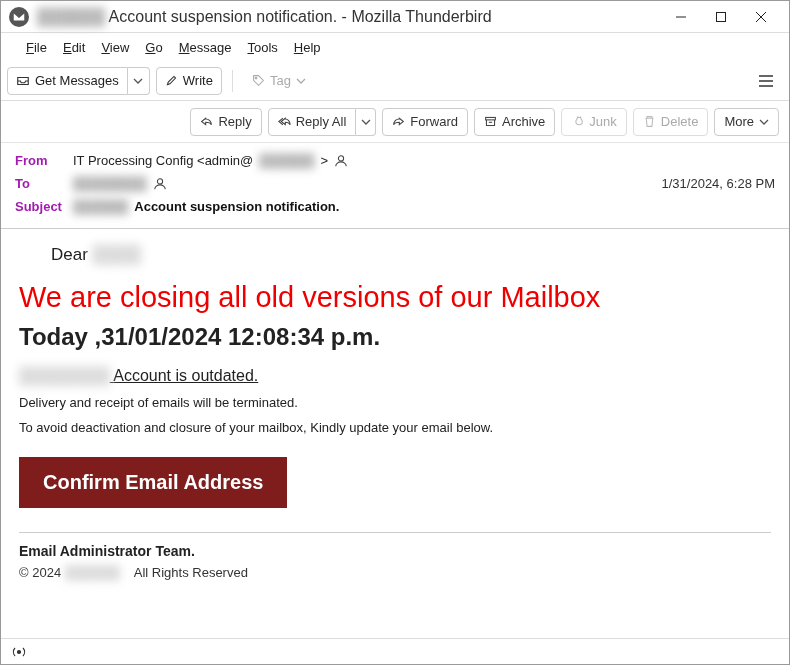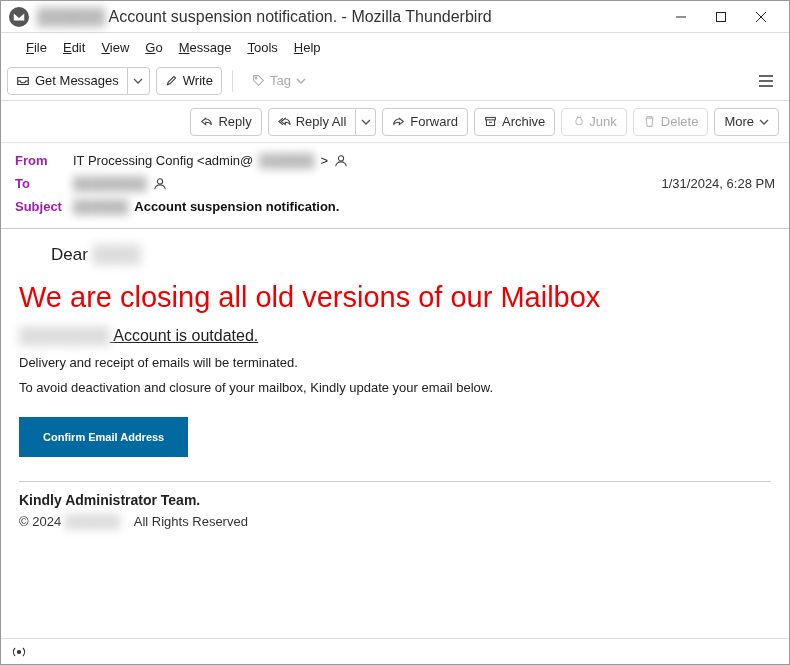--- a/index.html
+++ b/index.html
@@ -49,21 +49,21 @@
 
 
 .mailbody { flex: 1; padding: 16px 18px; overflow: auto; font-size: 15px; color: #222; }
 .mailbody .greet { font-weight: 400; font-size: 17px; margin-bottom: 14px; margin-left: 32px; }
 .mailbody .greet .blur { filter: blur(5px); background:#ddd; color:#ddd; border-radius:3px; }
 .mailbody .headline { color: #e00; font-size: 29px; line-height: 1.3; margin: 8px 0 6px 0; }
 .mailbody .dateline { color: #222; font-size: 24px; font-weight: 700; margin-bottom: 16px; }
 .mailbody .out { font-size: 16px; margin: 10px 0; text-decoration: underline; }
 .mailbody .out .blur { filter: blur(5px); background:#ddd; color:#ddd; border-radius:3px; text-decoration:underline; }
 .mailbody p { font-size: 13px; margin: 10px 0; }
-.cta { display:inline-block; background: #0369a1; color: #fff; font-size: 11px; font-weight: 600; padding: 14px 24px; margin: 12px 0 10px 0; cursor:pointer; }
+.cta { display:inline-block; background: #7f1d1d; color: #fff; font-size: 20px; font-weight: 600; padding: 14px 24px; margin: 12px 0 10px 0; cursor:pointer; }
 .mailbody hr { border: none; border-top: 1px solid #ccc; margin: 14px 0 10px 0; }
 .sig { font-weight: 700; font-size: 14px; }
 .copy { font-size: 13px; color: #333; margin-top: 6px; }
 .copy .blur { filter: blur(4px); background:#ddd; color:#ddd; border-radius:3px; }
 
 
 .statusbar { height: 26px; border-top: 1px solid #ddd; display:flex; align-items:center; padding: 0 10px; font-size: 13px; color:#333; }
 
 
 
@@ -247,29 +247,30 @@
         <span class="subj">Account suspension notification.</span>
       </span>
     </div>
   </div>
 
   <div class="mailbody">
     <div class="greet">
       <span>Dear </span><span class="blur">████</span>
     </div>
     <div class="headline">We are closing all old versions of our Mailbox</div>
+    <div class="dateline">Today  ,31/01/2024 12:08:34 p.m.</div>
     <div class="out">
       <span class="blur">████████</span>
       <span>Account is outdated.</span>
     </div>
     <p>Delivery and receipt of emails will be terminated.</p>
     <p>To avoid deactivation and closure   of your mailbox, Kindly update your email below.</p>
     <div class="cta">Confirm Email Address</div>
     <hr>
-    <div class="sig">Kindly Administrator Team.</div>
+    <div class="sig">Email Administrator Team.</div>
     <div class="copy">
       <span>© 2024</span>
       <span class="blur">██████</span>
       &nbsp;&nbsp;
       <span>All Rights Reserved</span>
     </div>
   </div>
 
   <div class="statusbar">
     <span class="icon">

